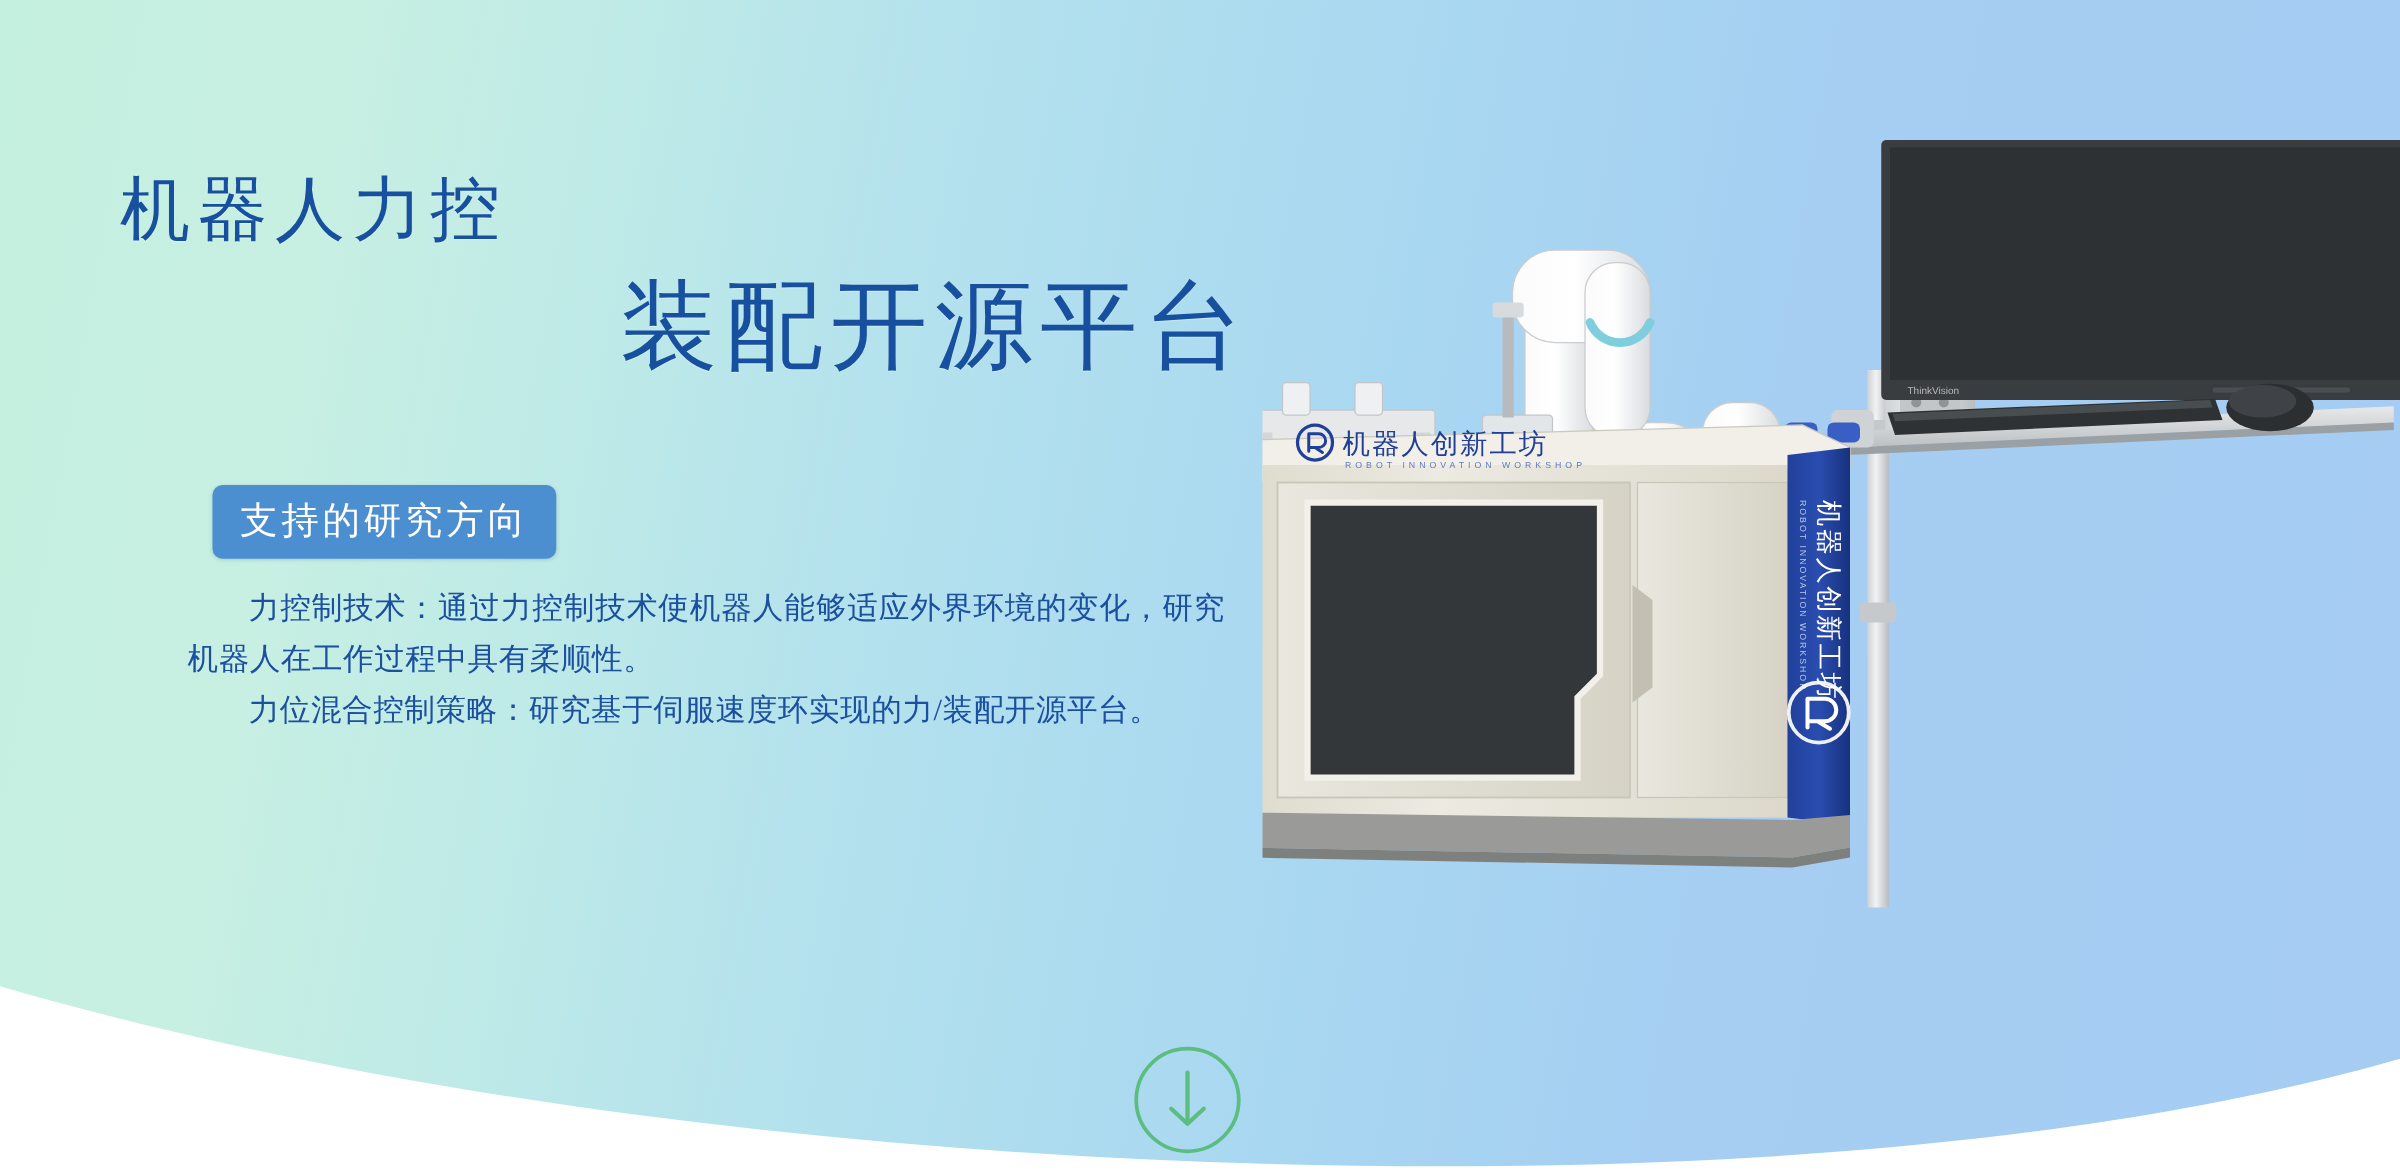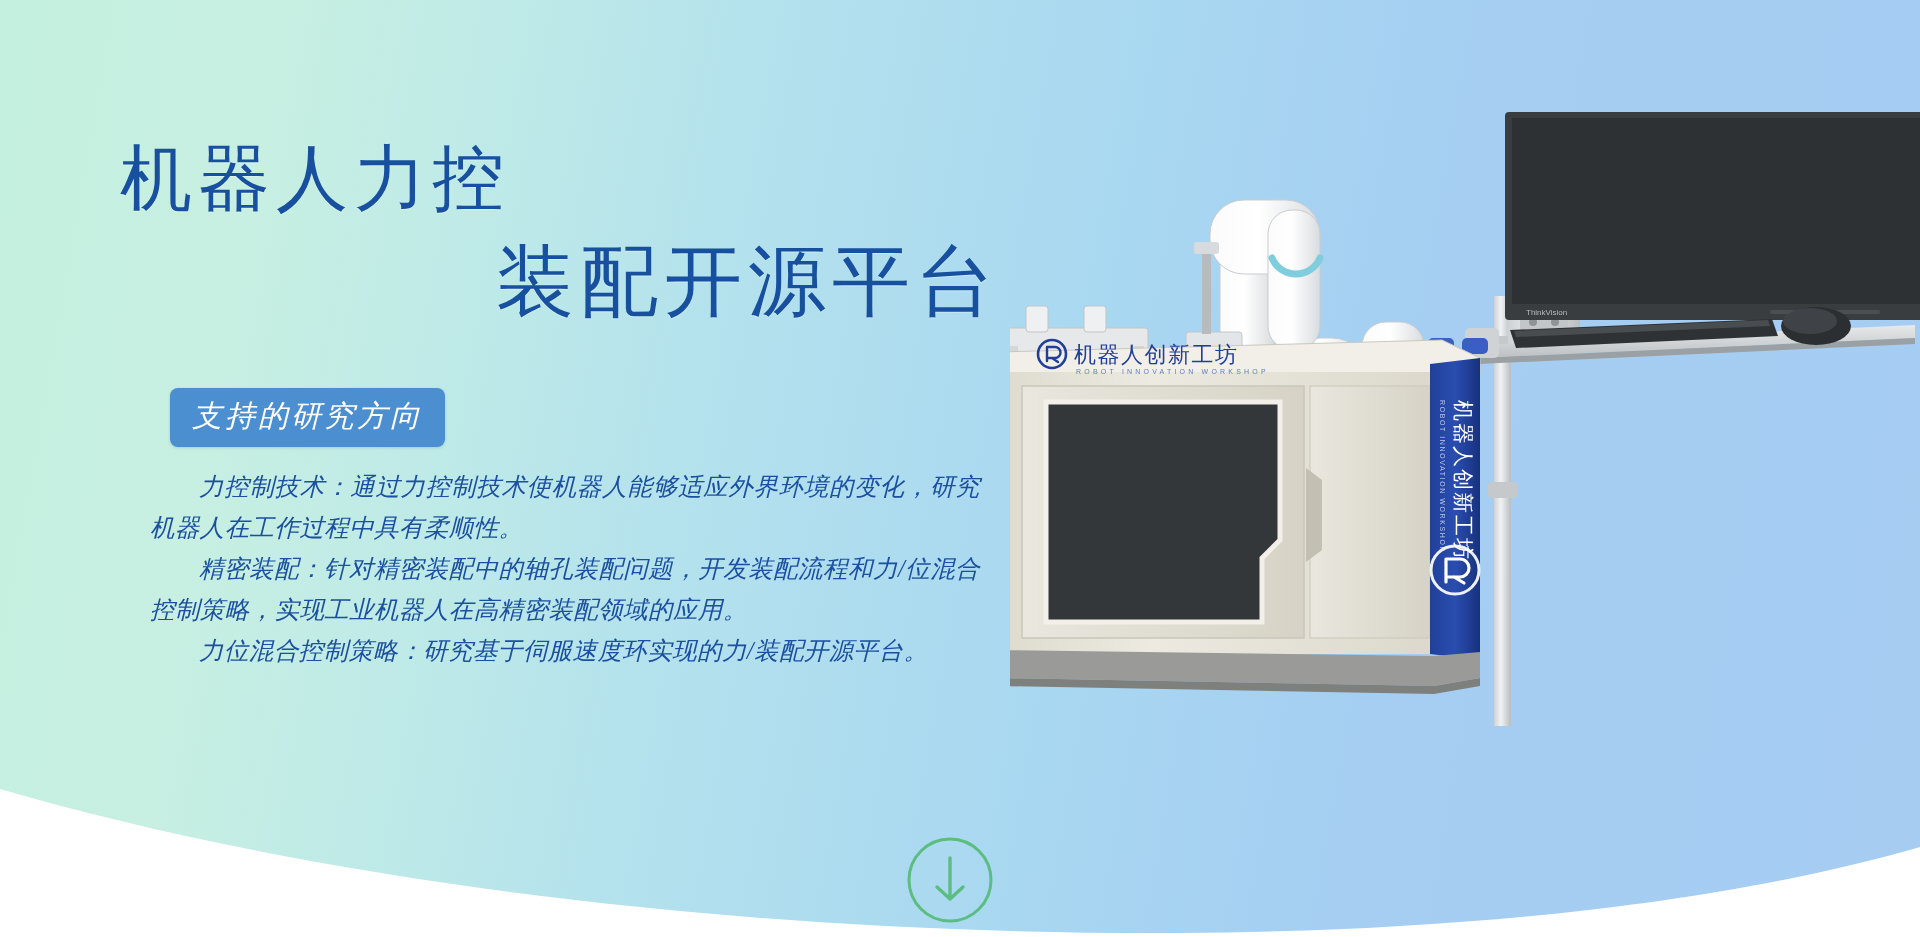--- a/index.html
+++ b/index.html
@@ -21,49 +21,47 @@
   
   .headline{
     position:absolute;left:0;top:112px;width:1000px;
     color:#17509e;
     font-family:"Liberation Serif","DejaVu Serif",serif;
     font-weight:400;
     letter-spacing:6px;
     line-height:1.28;
     text-shadow:0 1px 0 rgba(255,255,255,.35);
   }
-  .headline .l1{display:block;font-size:72px;padding-left:120px;}
+  .headline .l1{display:block;font-size:56px;padding-left:96px;}
   .headline .l2{display:block;font-size:78px;padding-left:420px;margin-top:6px;text-align:right;}
 
   
   .badge{
     position:absolute;left:170px;top:388px;
     background:#4b8fd0;
     color:#ffffff;
     font-size:30px;
     letter-spacing:3px;
     padding:8px 22px 10px 22px;
     border-radius:8px;
     font-family:"Liberation Serif","DejaVu Serif",serif;
     box-shadow:0 1px 3px rgba(30,70,120,.18);
     white-space:nowrap;
-    font-style:italic;
   }
 
   
   .copy{
     position:absolute;left:150px;top:466px;width:830px;
     color:#1b4fa0;
     font-size:24.5px;
     line-height:41px;
     letter-spacing:.4px;
     text-align:justify;
     text-justify:inter-character;
     font-family:"Liberation Serif","DejaVu Serif",serif;
-    font-style:italic;
   }
   .copy p{margin:0 0 0 0;text-indent:2em;}
 
   
   .scroll-cue{
     position:absolute;left:906px;top:836px;width:88px;height:88px;
   }
 
   
   .equipment{position:absolute;left:1010px;top:100px;width:858px;height:700px;}
@@ -81,21 +79,20 @@
 
   <h1 class="headline">
     <span class="l1">机器人力控</span>
     <span class="l2">装配开源平台</span>
   </h1>
 
   <div class="badge">支持的研究方向</div>
 
   <div class="copy">
     <p>力控制技术：通过力控制技术使机器人能够适应外界环境的变化，研究机器人在工作过程中具有柔顺性。</p>
-    <p>精密装配：针对精密装配中的轴孔装配问题，开发装配流程和力/位混合控制策略，实现工业机器人在高精密装配领域的应用。</p>
     <p>力位混合控制策略：研究基于伺服速度环实现的力/装配开源平台。</p>
   </div>
 
   <div class="scroll-cue">
     <svg width="88" height="88" viewBox="0 0 88 88">
       <circle cx="44" cy="44" r="41" fill="none" stroke="#5cbd80" stroke-width="3"></circle>
       <line x1="44" y1="22" x2="44" y2="62" stroke="#5cbd80" stroke-width="3.4" stroke-linecap="round"></line>
       <polyline points="31,51 44,63 57,51" fill="none" stroke="#5cbd80" stroke-width="3.4" stroke-linecap="round" stroke-linejoin="round"></polyline>
     </svg>
   </div>

